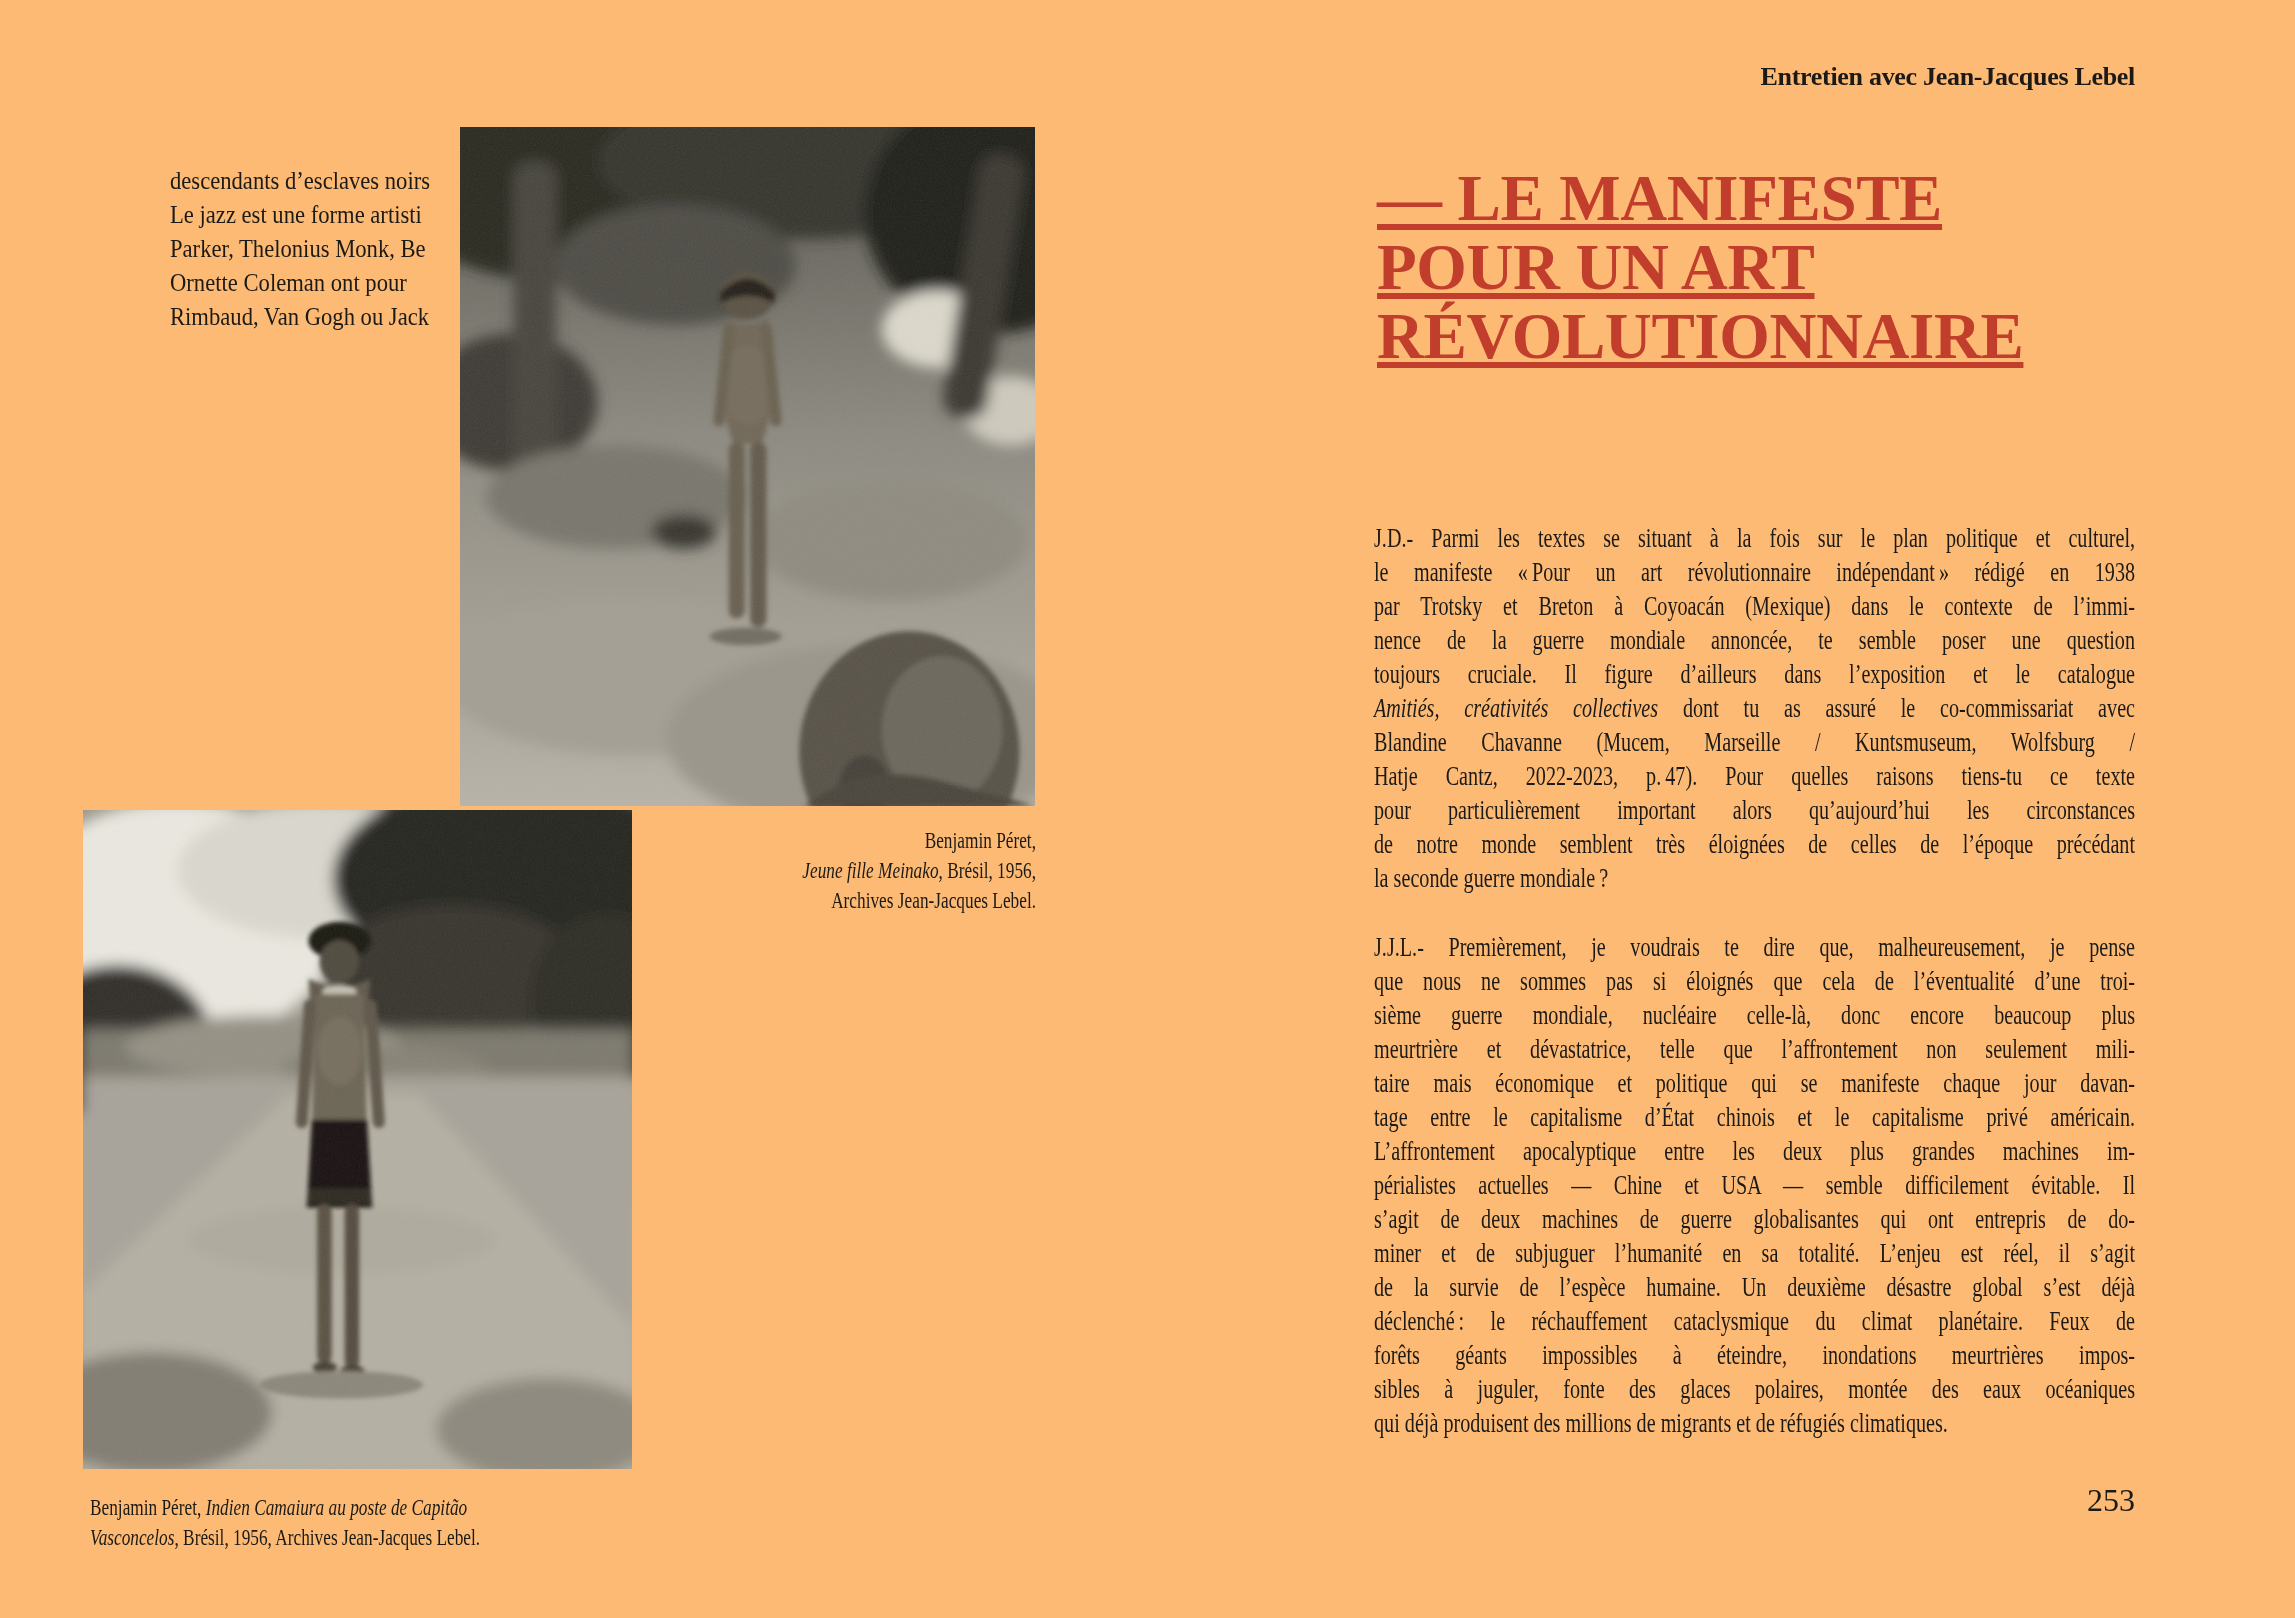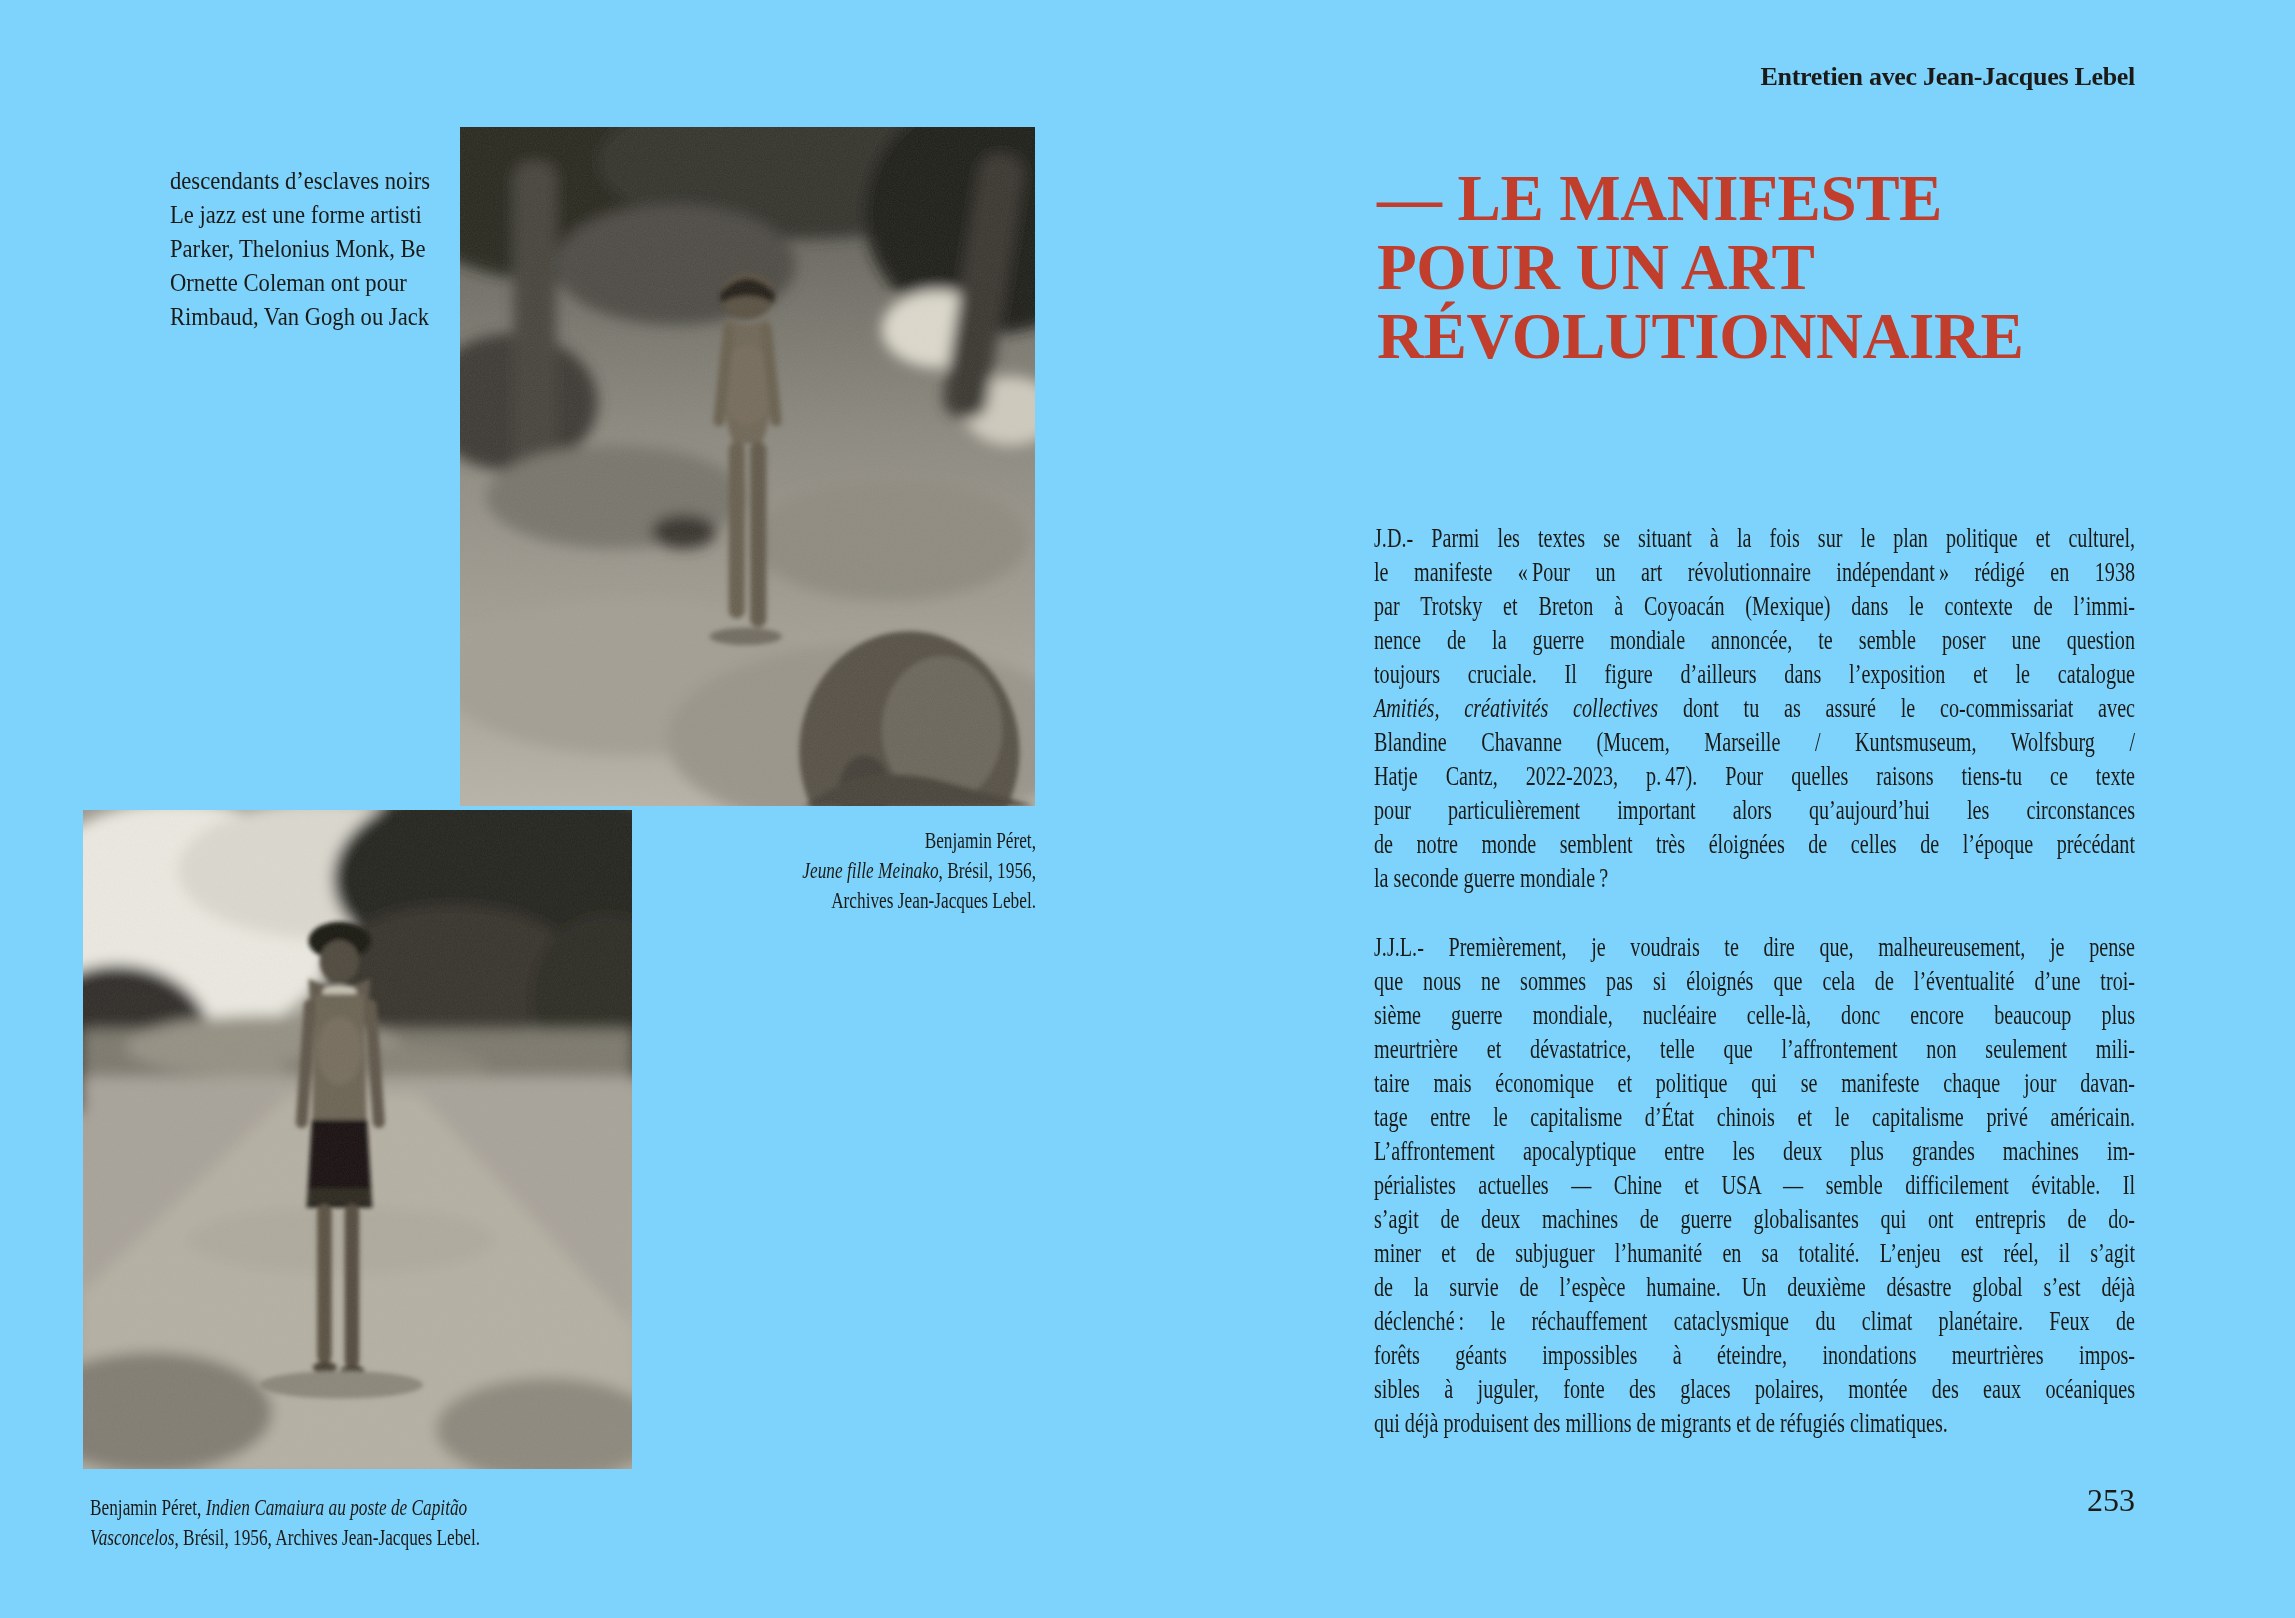--- a/index.html
+++ b/index.html
@@ -1,19 +1,19 @@
 <!DOCTYPE html>
 <html lang="fr" style="font-size:13.8px"><head>
 <meta charset="utf-8">
 <title>Entretien avec Jean-Jacques Lebel — p. 253</title>
 <style>
   html,body{margin:0;padding:0;background:#ffffff;}
   body{width:2295px;height:1618px;position:relative;overflow:hidden;
        font-family:"Liberation Serif","DejaVu Serif",serif;color:#1c1a16;}
-  .page{position:absolute;inset:0;background:#7dd3fc;}
+  .page{position:absolute;inset:0;background:#fdba74;}
 
   .running-head{position:absolute;top:62px;right:160px;
     font-size:26px;font-weight:bold;letter-spacing:-0.3px;white-space:nowrap;}
 
   
   .frag{position:absolute;left:170px;top:164px;width:654px;
     font-size:26px;line-height:34px;z-index:1;
     transform:scaleX(0.87);transform-origin:0 0;}
   .frag .tline{white-space:nowrap;}
 
@@ -183,21 +183,21 @@
       </g>
       <rect width="638" height="766" filter="url(#grain2)" opacity="0.5"></rect>
     </svg>
   </figure>
 
   <div class="cap cap2">
     <div class="capline"><span>Benjamin Péret, </span><em>Indien Camaiura au poste de Capitão</em></div>
     <div class="capline"><em>Vasconcelos</em><span>, Brésil, 1956, Archives Jean-Jacques Lebel.</span></div>
   </div>
 
-  <h1 class="headline" style="color: rgb(193, 62, 44);">
+  <h1 class="headline" style="color: rgb(193, 62, 44); text-decoration: underline;">
     <div>— LE MANIFESTE</div>
     <div>POUR UN ART</div>
     <div>RÉVOLUTIONNAIRE</div>
   </h1>
 
   <div class="para p1">
       <div class="tline"><span>J.D.- Parmi les textes se situant à la fois sur le plan politique et culturel,</span></div>
       <div class="tline"><span>le manifeste « Pour un art révolutionnaire indépendant » rédigé en 1938</span></div>
       <div class="tline"><span>par Trotsky et Breton à Coyoacán (Mexique) dans le contexte de l’immi-</span></div>
       <div class="tline"><span>nence de la guerre mondiale annoncée, te semble poser une question</span></div>

